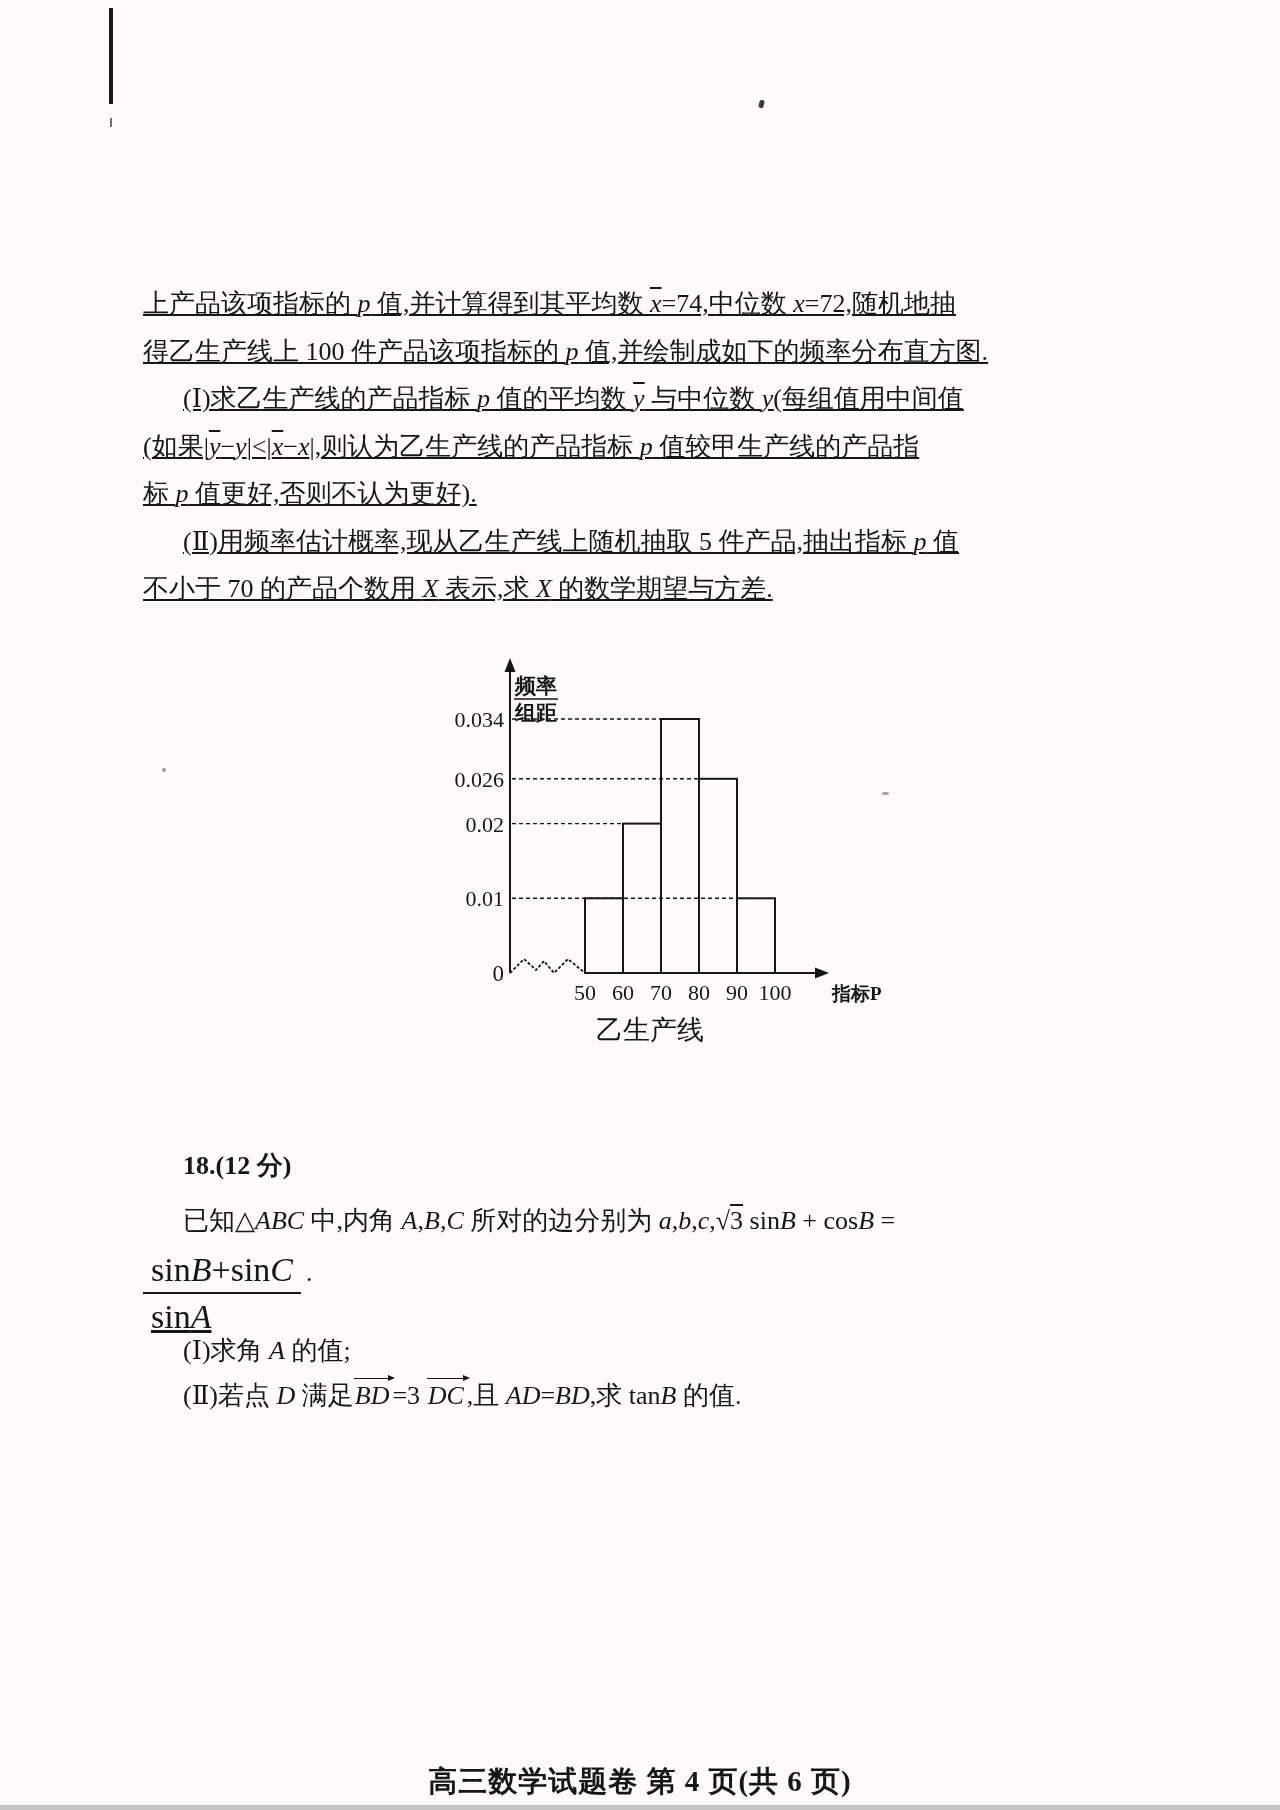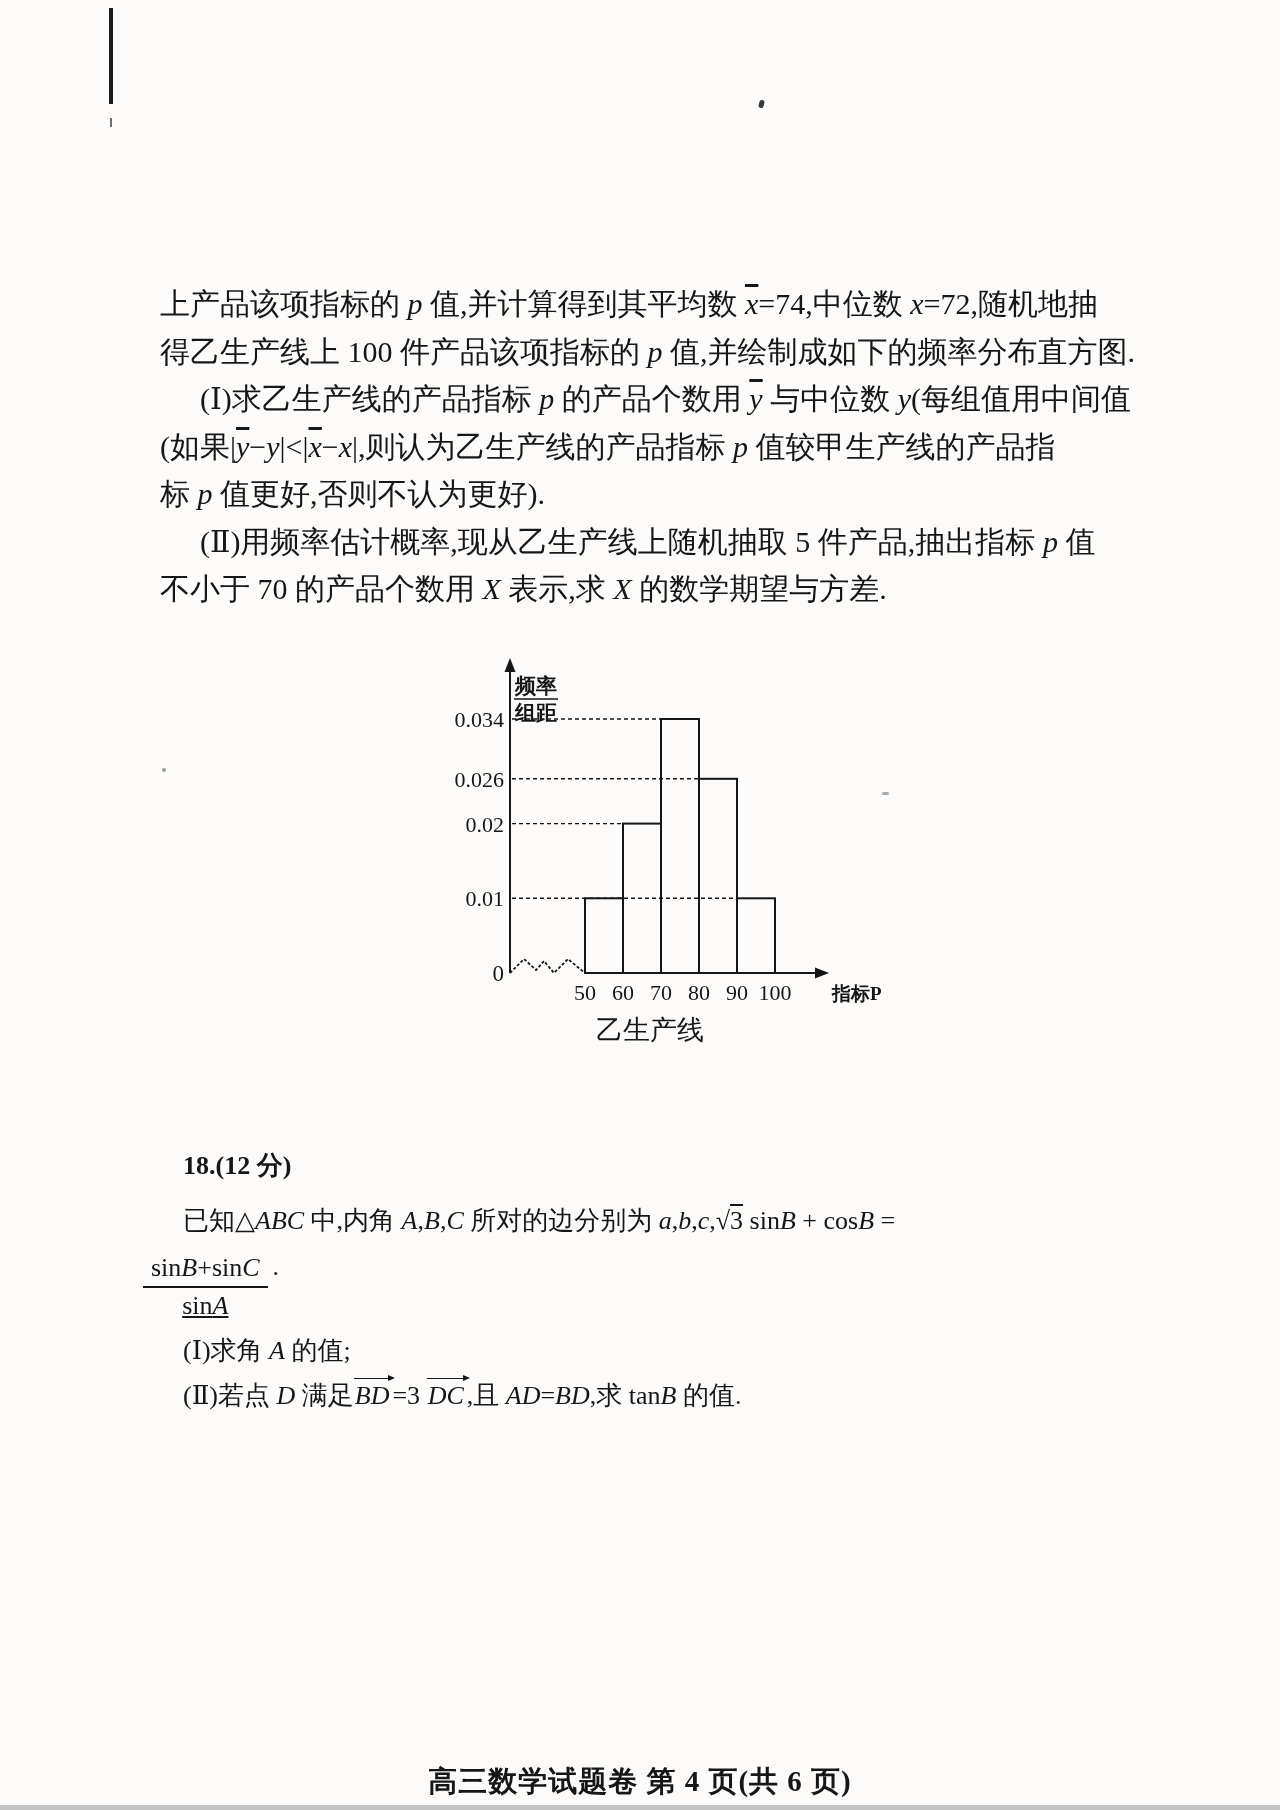--- a/index.html
+++ b/index.html
@@ -5,30 +5,30 @@
   html,body{margin:0;padding:0;}
   body{
     position:relative;
     width:1280px;height:1810px;
     background:#fcfbf9;
     color:#161616;
     font-family:"Liberation Serif","DejaVu Serif",serif;
     overflow:hidden;
   }
   .abs{position:absolute;white-space:nowrap;font-size:26px;line-height:1.3;}
-  #para1{position:absolute;left:160px;top:280px;font-size:30px;}
+  #para1{position:absolute;left:143px;top:280px;font-size:26px;text-decoration:underline;}
   .tl{white-space:nowrap;height:47.5px;line-height:47.5px;}
   .ind{padding-left:40px;}
   .it{font-style:italic;font-family:"Liberation Serif","DejaVu Serif",serif;}
   .ov{text-decoration:overline;}
   .vec{position:relative;font-style:italic;margin:0 3px 0 1px;}
   .vec::before{content:"";position:absolute;left:-1px;right:1px;top:-3px;border-top:1.6px solid #161616;}
   .vec::after{content:"";position:absolute;right:-6px;top:-6.4px;width:0;height:0;
     border-left:7px solid #161616;border-top:3.4px solid transparent;border-bottom:3.4px solid transparent;}
-  .frac{display:inline-block;text-align:center;vertical-align:middle;font-size:26px;}
+  .frac{display:inline-block;text-align:left;vertical-align:middle;font-size:34px;}
   .frac .num{display:block;border-bottom:2px solid #161616;padding:0 8px 3px;line-height:1.15;}
   .frac .den{display:block;padding:3px 8px 0;line-height:1.15;text-decoration:underline;}
   .fdot{display:inline-block;vertical-align:18px;margin-left:5px;font-size:26px;}
   #footer{position:absolute;left:0;right:0;top:1762px;text-align:center;
     font-size:29px;font-weight:700;letter-spacing:1px;}
   svg{font-family:"Liberation Serif","DejaVu Serif",serif;}
   .art{position:absolute;}
 </style>
 </head>
 <body>
@@ -36,21 +36,21 @@
 <div class="art" style="left:109px;top:8px;width:4px;height:96px;background:#1b1b1b;"></div>
 <div class="art" style="left:110px;top:118px;width:2px;height:9px;background:#6f6f6f;"></div>
 <div class="art" style="left:759px;top:100px;width:5px;height:8px;background:#3a3a3a;border-radius:2px;transform:rotate(14deg);"></div>
 <div class="art" style="left:162px;top:768px;width:4px;height:4px;background:#9a9a9a;border-radius:50%;"></div>
 <div class="art" style="left:882px;top:792px;width:7px;height:3px;background:#a8a8a8;border-radius:2px;"></div>
 <div class="art" style="left:0;right:0;bottom:0;height:5px;background:#c4c4c4;"></div>
 
 <div id="para1">
   <div class="tl"><span>上产品该项指标的 </span><span class="it">p</span><span> 值,并计算得到其平均数 </span><span class="it ov">x</span><span>=74,中位数 </span><span class="it">x</span><span>=72,随机地抽</span></div>
   <div class="tl"><span>得乙生产线上 100 件产品该项指标的 </span><span class="it">p</span><span> 值,并绘制成如下的频率分布直方图.</span></div>
-  <div class="tl ind"><span>(Ⅰ)求乙生产线的产品指标 </span><span class="it">p</span><span> 的产品个数用 </span><span class="it ov">y</span><span> 与中位数 </span><span class="it">y</span><span>(每组值用中间值</span></div>
+  <div class="tl ind"><span>(Ⅰ)求乙生产线的产品指标 </span><span class="it">p</span><span> 值的平均数 </span><span class="it ov">y</span><span> 与中位数 </span><span class="it">y</span><span>(每组值用中间值</span></div>
   <div class="tl"><span>(如果|</span><span class="it ov">y</span><span>−</span><span class="it">y</span><span>|&lt;|</span><span class="it ov">x</span><span>−</span><span class="it">x</span><span>|,则认为乙生产线的产品指标 </span><span class="it">p</span><span> 值较甲生产线的产品指</span></div>
   <div class="tl"><span>标 </span><span class="it">p</span><span> 值更好,否则不认为更好).</span></div>
   <div class="tl ind"><span>(Ⅱ)用频率估计概率,现从乙生产线上随机抽取 5 件产品,抽出指标 </span><span class="it">p</span><span> 值</span></div>
   <div class="tl"><span>不小于 70 的产品个数用 </span><span class="it">X</span><span> 表示,求 </span><span class="it">X</span><span> 的数学期望与方差.</span></div>
 </div>
 
 <svg id="chart" style="position:absolute;left:430px;top:655px;" width="470" height="400" viewBox="0 0 470 400">
 
   <line x1="80" y1="14" x2="80" y2="318" stroke="#161616" stroke-width="2"></line>
   <polygon points="80,3 74.5,17 85.5,17" fill="#161616"></polygon>

